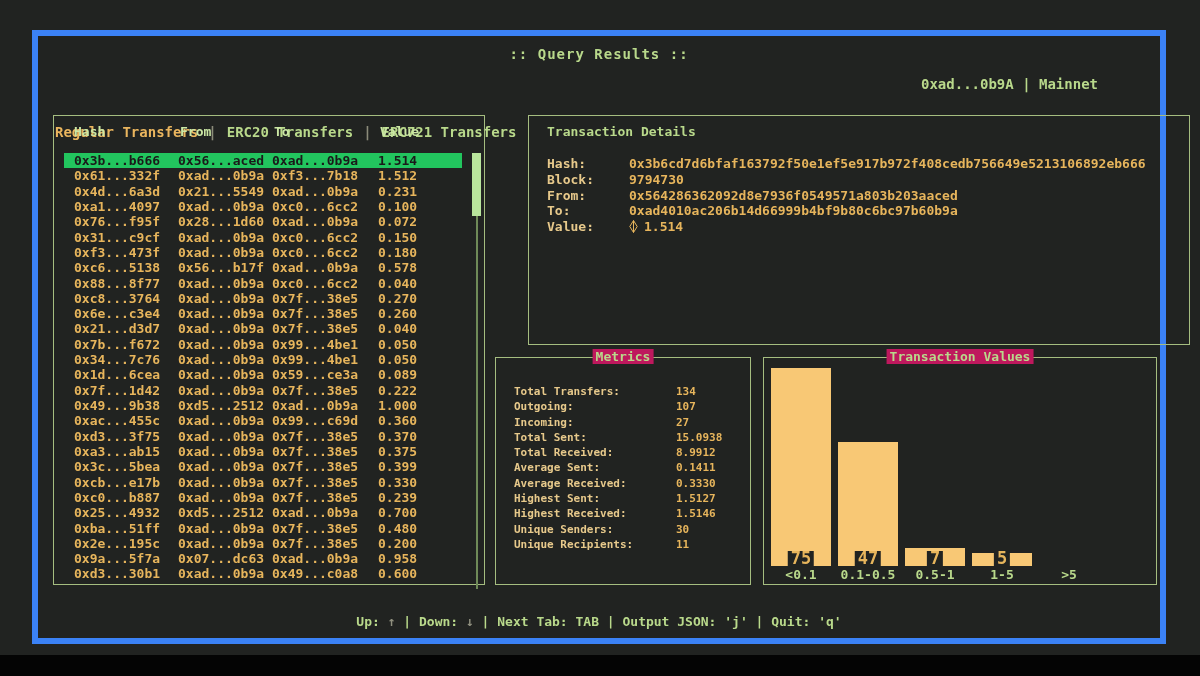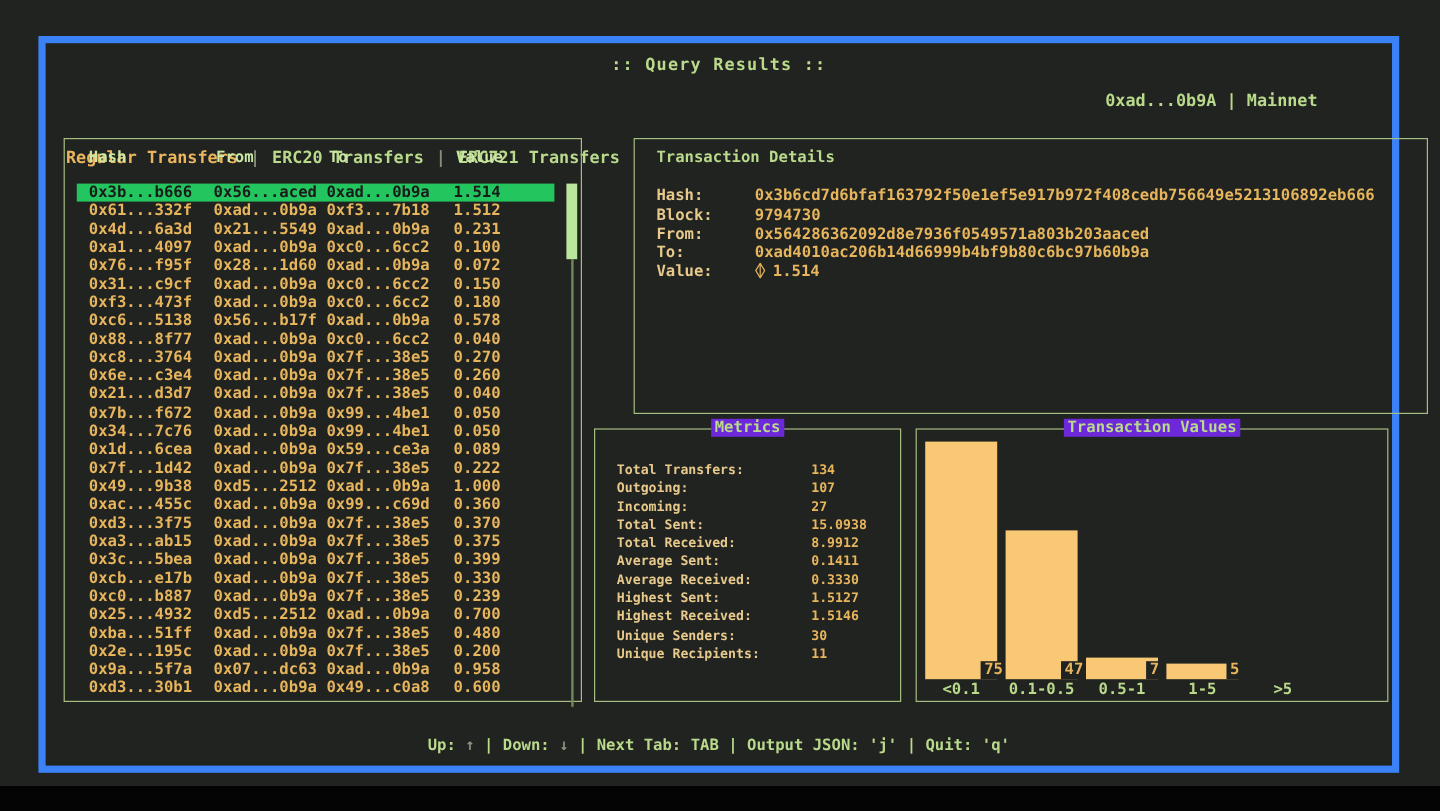--- a/index.html
+++ b/index.html
@@ -27,21 +27,21 @@
   .account { position:absolute; top:40px; right:62px; color:#b9d98b; font-size:14px; }
 
   .panel { position:absolute; border:1px solid #a5bd80; }
   .tbl-panel   { left:15px;  top:79px;  width:432px; height:470px; }
   .det-panel   { left:457px; top:79px;  width:662px; height:230px;margin-left:33px; }
   .met-panel   { left:457px; top:321px; width:256px; height:228px; }
   .chart-panel { left:725px; top:321px; width:394px; height:228px; }
 
   .embedded-title {
     position:absolute; top:-9px; left:50%; transform:translateX(-50%);
-    background:#6d28d9; padding:0 3px; color:#b9d98b; font-size:13px; white-space:nowrap;
+    background:#be185d; padding:0 3px; color:#b9d98b; font-size:13px; white-space:nowrap;
   }
 
   
   .th { position:absolute; top:8px; color:#cbe7a4; font-size:13px; }
   .th.c0{left:20px}.th.c1{left:126px}.th.c2{left:220px}.th.c3{left:326px}
   .rows { position:absolute; left:10px; top:37px; width:398px; }
   .trow { position:relative; height:15.32px; line-height:15.4px; font-size:13px; color:#e7b55c; cursor:pointer; }
   .trow.selected { background:#22c55e; color:#1a1a1a; }
   .cell { position:absolute; white-space:pre; }
   .cell.c0{left:10px}.cell.c1{left:114px}.cell.c2{left:208px}.cell.c3{left:314px}
@@ -62,21 +62,21 @@
   .mlabel { position:absolute; left:18px; color:#e7c98b; }
   .mvalue { position:absolute; left:180px; color:#e7b55c; }
 
   
   .plot { position:absolute; left:0; top:0; width:100%; height:208px; }
   .slot { position:absolute; bottom:0; width:60px; }
   .bar { position:absolute; bottom:0; left:0; width:60px; background:#f8c875; }
   .bar-val {
     position:absolute; bottom:0; left:50%; transform:translateX(-50%);
     height:15px; line-height:15px; background:#212321; color:#e7b55c;
-    font-size:13px; padding:0 3px; white-space:pre;margin-left:27px;
+    font-size:17px; padding:0 3px; white-space:pre;
   }
   .cat-label { position:absolute; top:209px; width:60px; text-align:center; color:#b9d98b; font-size:13px; white-space:pre; }
 
   .help-bar { position:absolute; bottom:9px; left:0; width:100%; text-align:center; font-size:13px; white-space:pre;margin-top:24px; }
   .help-seg { color:#b9d98b; }
   .help-seg.dim { color:#90907f; }
 </style>
 </head>
 <body>
 

